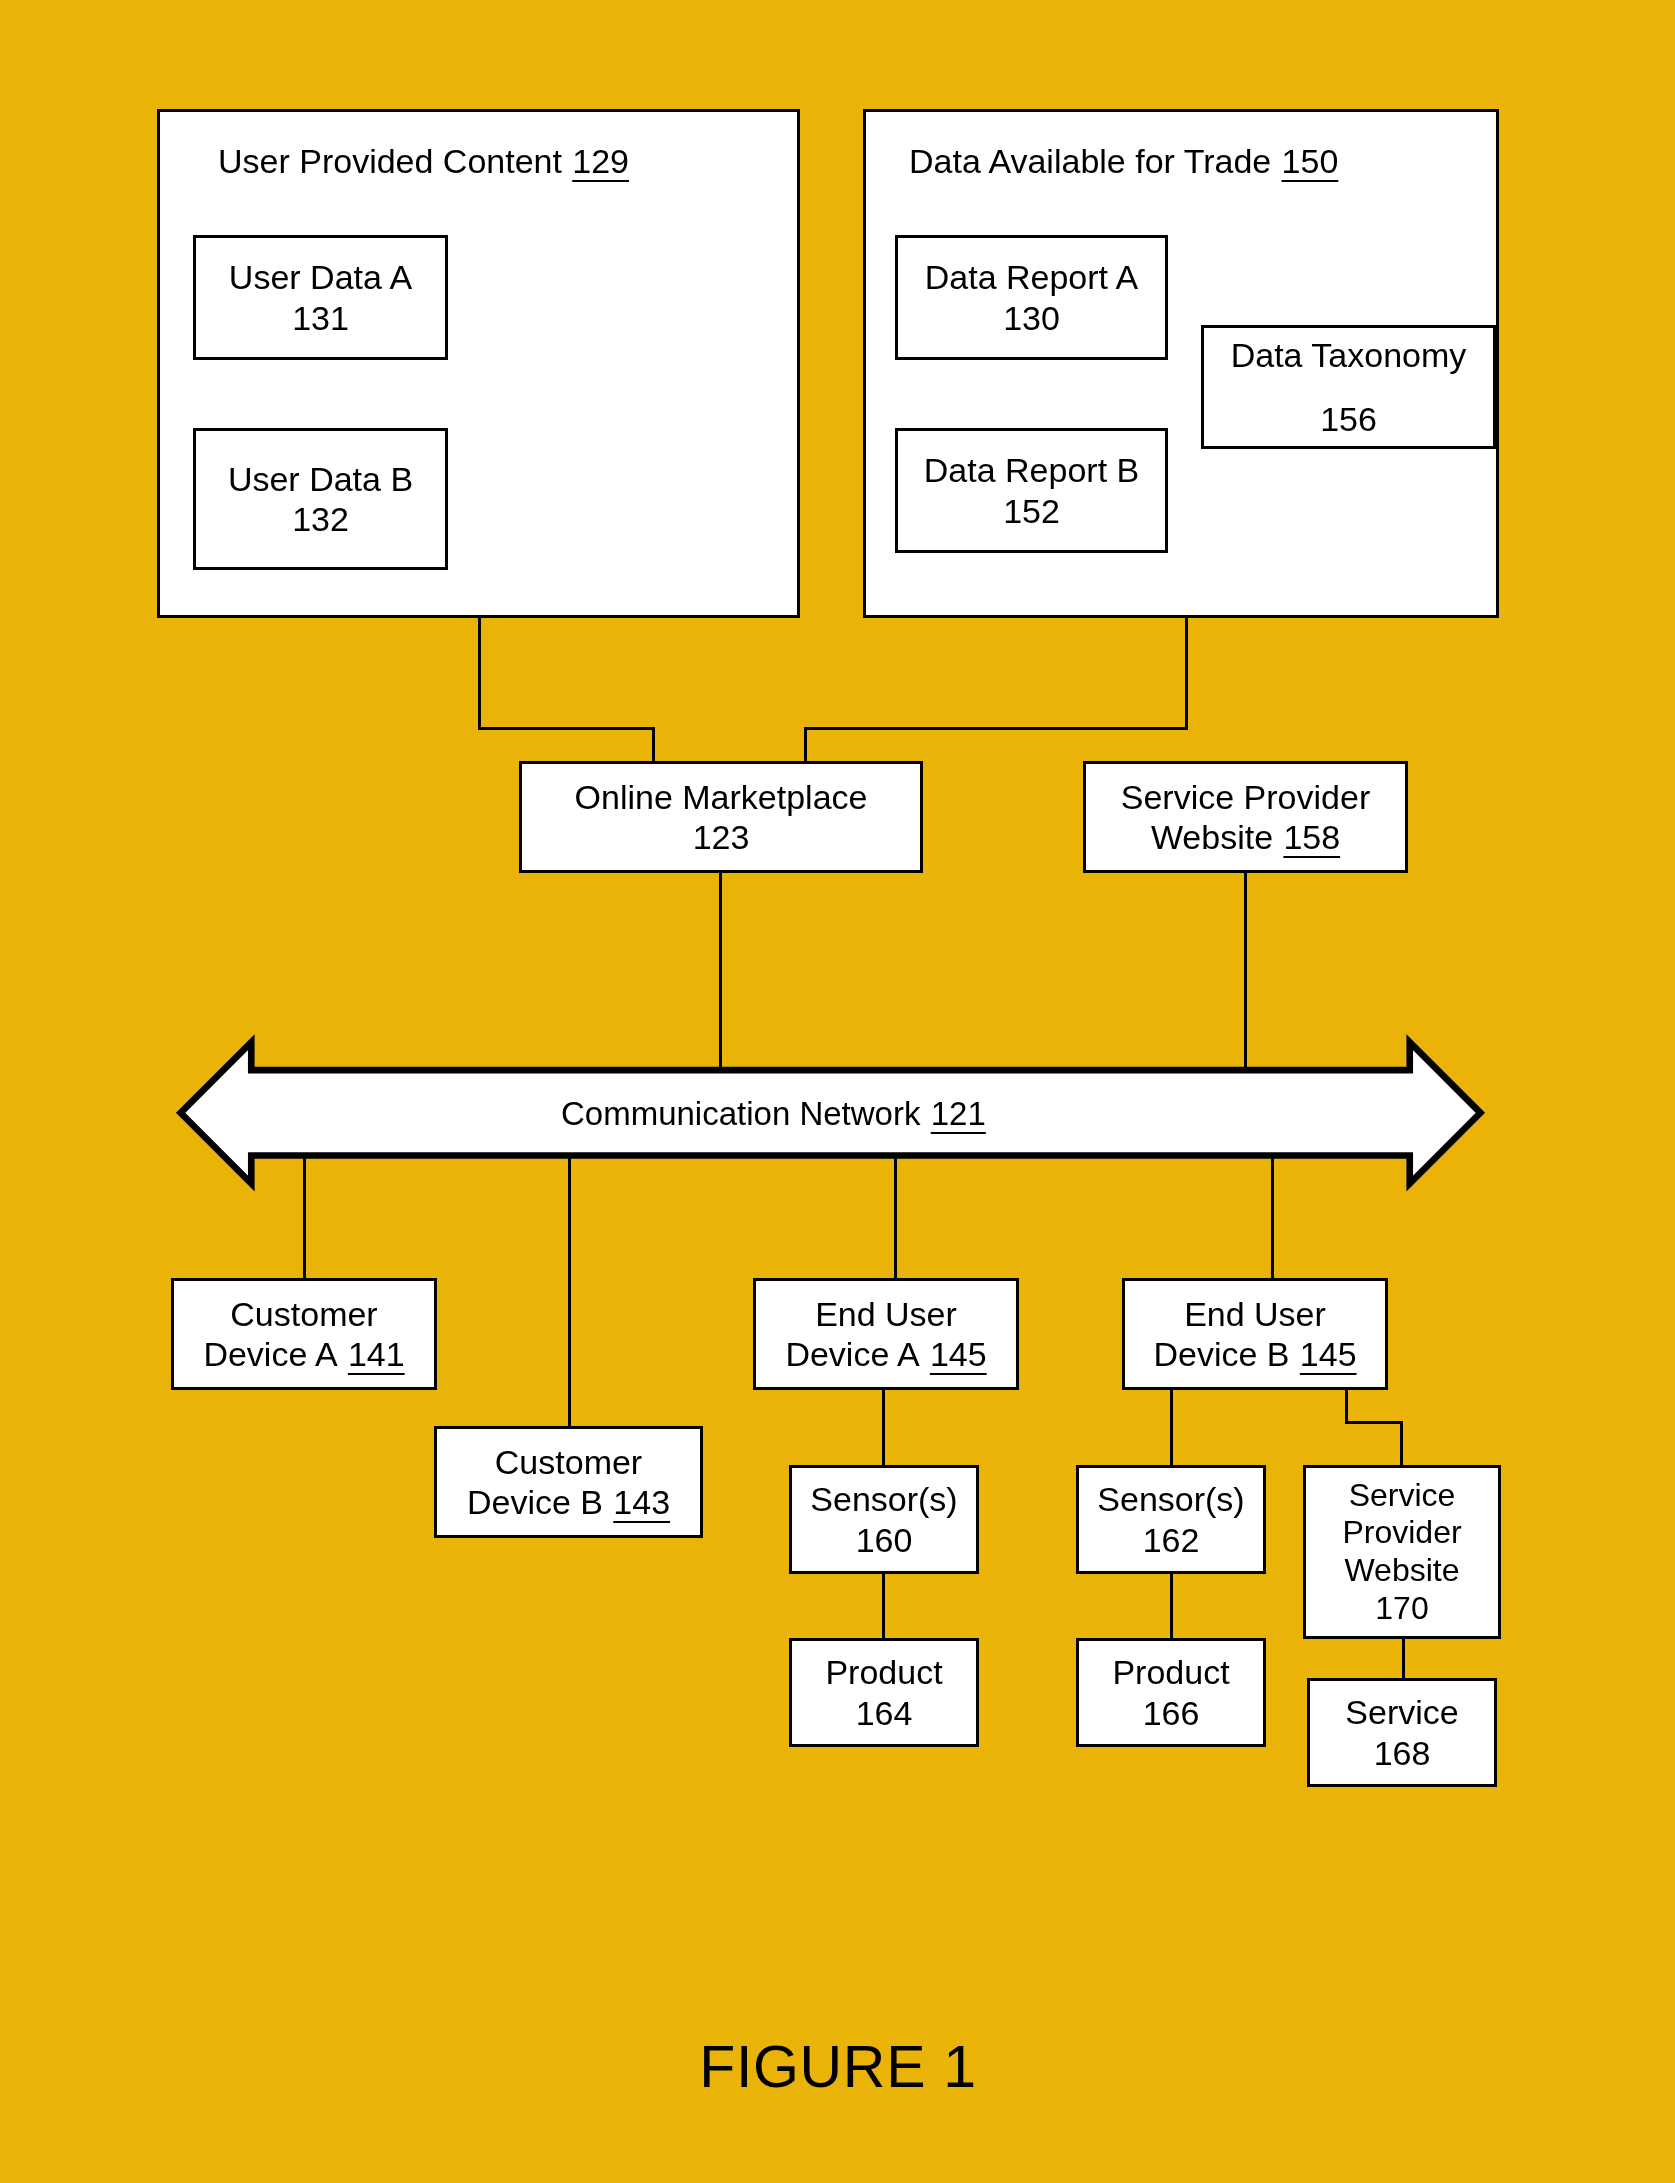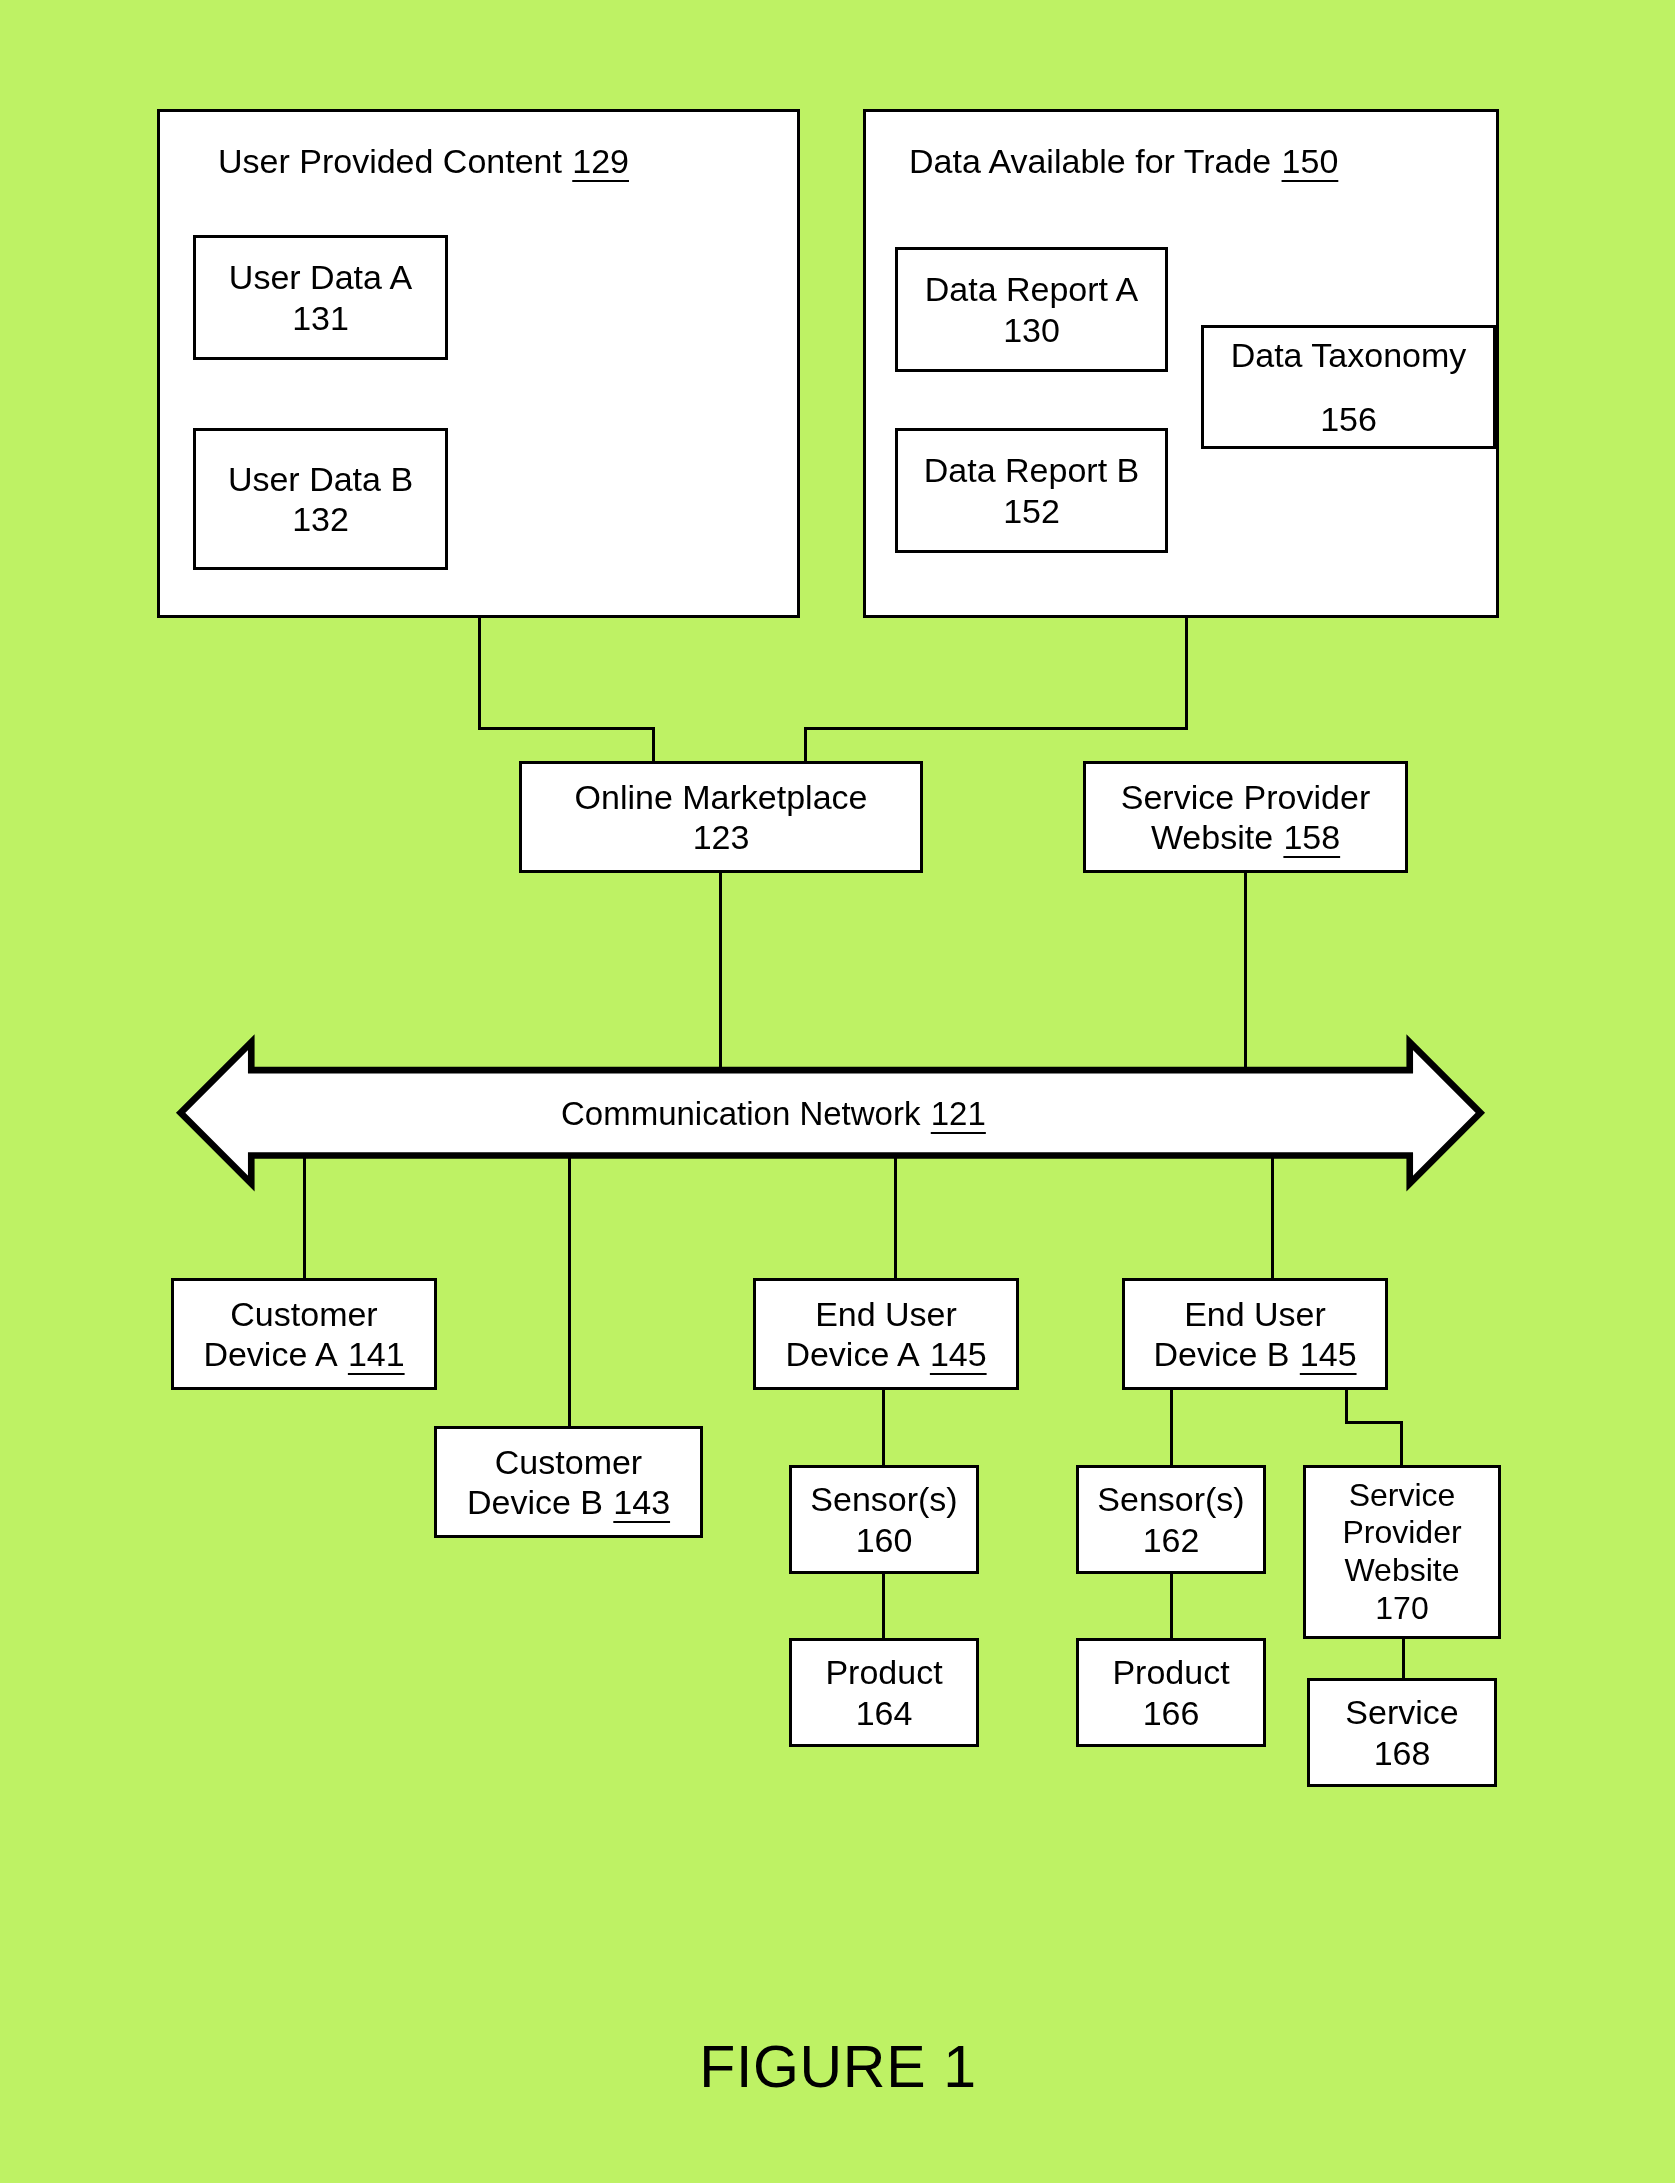--- a/index.html
+++ b/index.html
@@ -9,21 +9,21 @@
     background: #ffffff;
   }
   body {
     font-family: "Liberation Sans", sans-serif;
     color: #000000;
   }
   #page {
     position: relative;
     width: 1676px;
     height: 2183px;
-    background: #bef264;
+    background: #eab308;
     overflow: hidden;
   }
   
   .box {
     position: absolute;
     box-sizing: border-box;
     border: 3.7px solid #000;
     background: #fff;
     display: flex;
     flex-direction: column;
@@ -149,21 +149,21 @@
     <div class="lbl">User Data B</div>
     <div class="lbl num">132</div>
   </div>
 
   <div class="box container-box" style="left:863px; top:109px; width:636px; height:509px;">
     <div class="container-title" style="left:43px; top:31px;">
       <span>Data Available for Trade</span><span class="inline-num">150</span>
     </div>
   </div>
 
-  <div class="box" style="left:895px; top:235px; width:273px; height:125px;margin-top:12px;">
+  <div class="box" style="left:895px; top:235px; width:273px; height:125px;">
     <div class="lbl">Data Report A</div>
     <div class="lbl num">130</div>
   </div>
 
   <div class="box" style="left:1201px; top:325px; width:295px; height:124px;gap:24px;">
     <div class="lbl">Data Taxonomy</div>
     <div class="lbl num">156</div>
   </div>
 
   <div class="box" style="left:895px; top:428px; width:273px; height:125px;">

